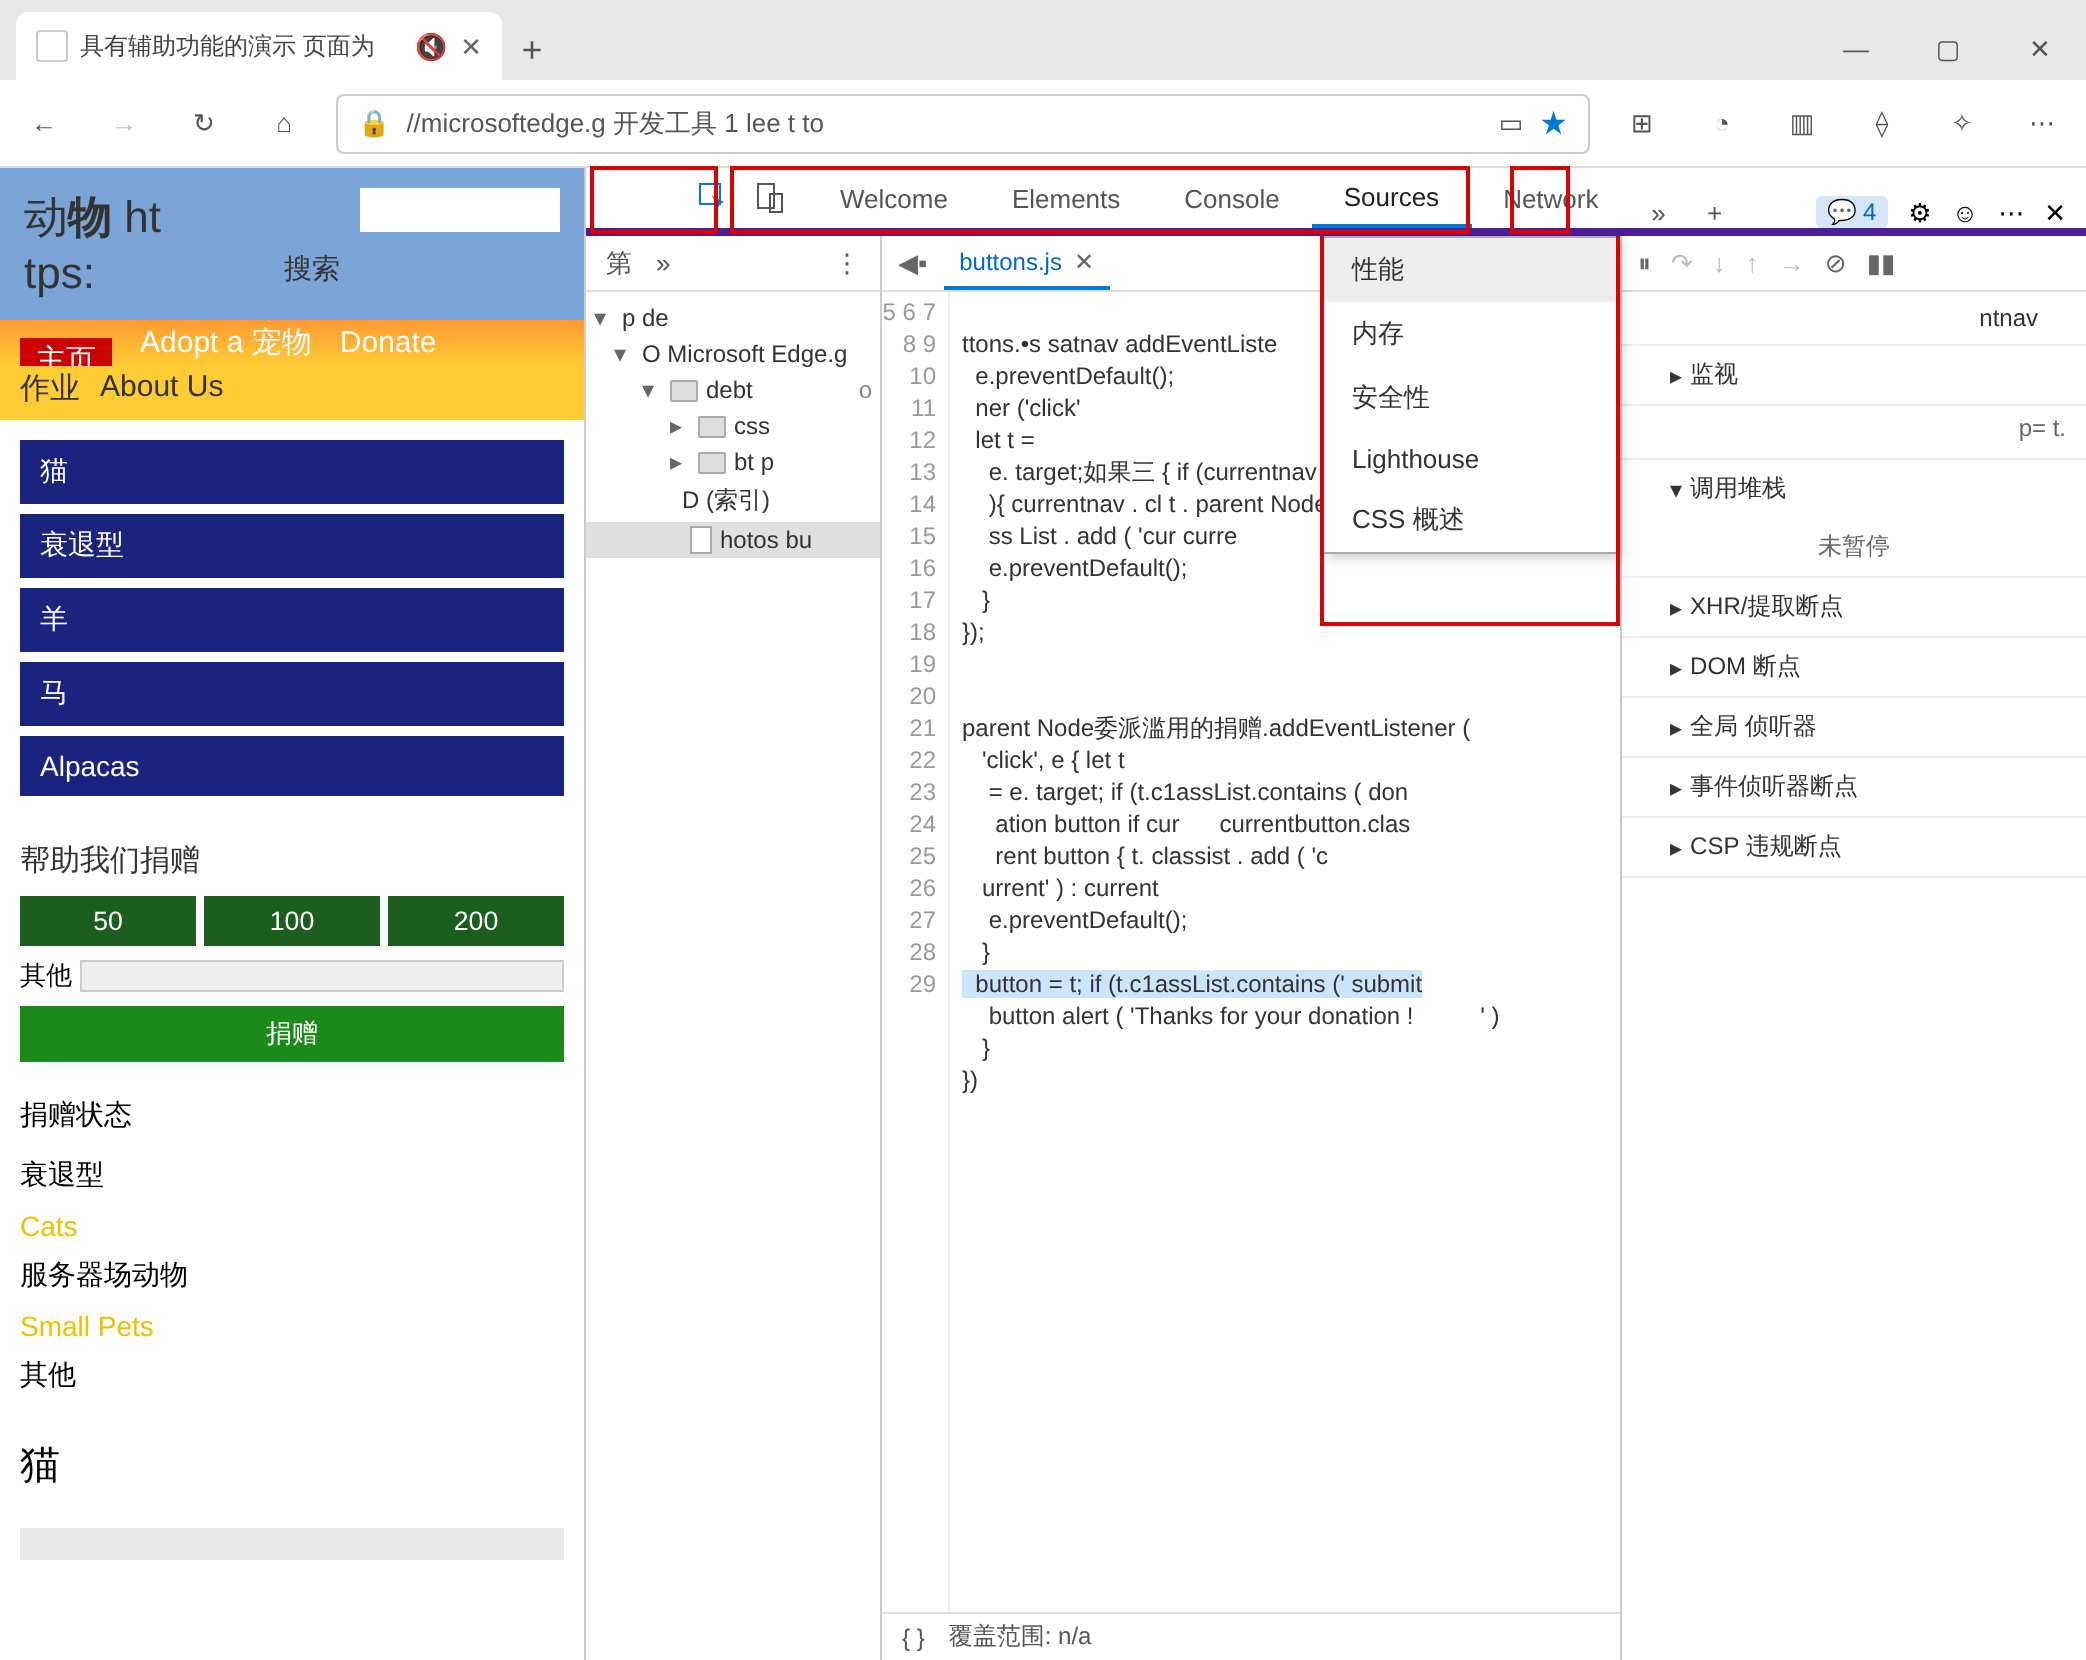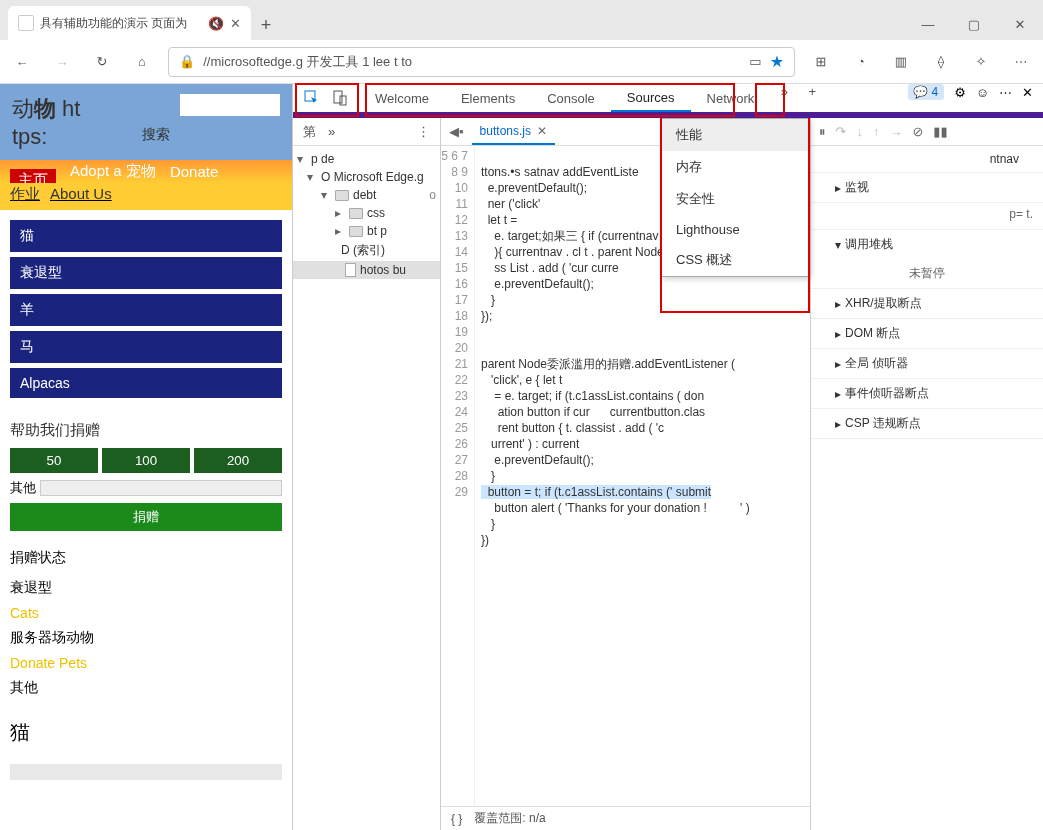--- a/index.html
+++ b/index.html
@@ -19,38 +19,38 @@
 .star { color: #0078d4; font-size: 16px; }
 .main { display: flex; height: calc(100% - 84px); }
 .page { width: 293px; background: #fff; border-right: 1px solid #ccc; overflow: hidden; display: flex; flex-direction: column; }
 .page-head { background: #7aa5d6; padding: 10px 12px; color: #222; display: flex; gap: 10px; }
 .page-head .title { font-size: 22px; color: #333; }
 .page-head .search-label { font-size: 14px; color: #333; margin-top: 32px; }
 .page-head input { width: 100px; height: 22px; border: none; }
 .page-nav { background: linear-gradient(#ff9933, #ffcc33); padding: 2px 10px; display: flex; gap: 14px; align-items: center; }
 .page-nav a { color: #fff; font-size: 15px; text-decoration: none; }
 .page-nav .home { background: #cc0000; color: #fff; padding: 2px 8px; margin-bottom: -18px; }
-.page-nav2 { background: #ffcc33; padding: 2px 10px 6px; display: flex; gap: 10px; text-decoration: underline; }
+.page-nav2 { background: #ffcc33; padding: 2px 10px 6px; display: flex; gap: 10px; }
 .page-nav2 a { color: #333; font-size: 15px; text-decoration: none; }
 .list { padding: 10px; }
 .list-item { background: #1a237e; color: #fff; padding: 7px 10px; margin-bottom: 5px; font-size: 14px; }
 .donate-title { padding: 8px 10px; font-size: 15px; color: #333; }
 .amounts { display: flex; gap: 4px; padding: 0 10px; }
 .amounts button { flex: 1; background: #1b5e20; color: #fff; border: none; padding: 5px; }
 .other-row { display: flex; padding: 6px 10px; gap: 4px; align-items: center; }
 .other-row input { flex: 1; height: 16px; border: 1px solid #ccc; background: #eee; }
 .donate-btn { margin: 0 10px; background: #1b8a1b; color: #fff; text-align: center; padding: 5px; }
 .status-title { padding: 18px 10px 8px; font-size: 14px; }
 .status-list { padding: 0 10px; }
 .status-list div { padding: 4px 0; font-size: 14px; }
 .status-list .y { color: #f0c000; }
 .cats-head { padding: 18px 10px; font-size: 20px; }
 .stripe { height: 16px; background: #e8e8e8; margin: 0 10px; }
 .devtools { flex: 1; display: flex; flex-direction: column; background: #fff; }
-.dt-tabs { height: 34px; border-bottom: 6px solid #4c1d95; display: flex; align-items: flex-start; position: relative; }
+.dt-tabs { height: 34px; border-bottom: 4px solid #4c1d95; display: flex; align-items: flex-end; position: relative; padding-left: 45px; }
 .redbox { position: absolute; border: 2px solid #d00; pointer-events: none; }
 .dt-icon-group { display: flex; gap: 6px; padding: 0 8px; height: 100%; align-items: center; }
 .dt-icon { width: 22px; height: 22px; display: flex; align-items: center; justify-content: center; color: #555; }
 .dt-icon.active { color: #0078d4; }
 .dt-tabbar { display: flex; height: 100%; }
 .dt-tab { padding: 0 16px; display: flex; align-items: center; color: #555; font-size: 13px; cursor: pointer; }
 .dt-tab.active { color: #222; border-bottom: 2px solid #0078d4; }
 .dt-more { width: 28px; display: flex; align-items: center; justify-content: center; color: #555; }
 .dt-right { margin-left: auto; display: flex; align-items: center; gap: 10px; padding: 0 10px; }
 .issues { background: #d4e6f7; color: #0066cc; border-radius: 3px; padding: 1px 6px; font-size: 12px; display: flex; align-items: center; gap: 3px; }
@@ -153,21 +153,21 @@
     <div class="other-row">
       <span>其他</span>
       <input style="">
     </div>
     <div class="donate-btn">捐赠</div>
     <div class="status-title">捐赠状态</div>
     <div class="status-list">
       <div>衰退型</div>
       <div class="y">Cats</div>
       <div>服务器场动物</div>
-      <div class="y">Donate Pets</div>
+      <div class="y">Small Pets</div>
       <div>其他</div>
     </div>
     <div class="cats-head">猫</div>
     <div class="stripe"></div>
   </div>
 
   <div class="devtools">
     <div class="dt-tabs">
       <div class="redbox" style="left:2px;top:-1px;width:64px;height:34px"></div>
       <div class="redbox" style="left:72px;top:-1px;width:370px;height:34px"></div>

